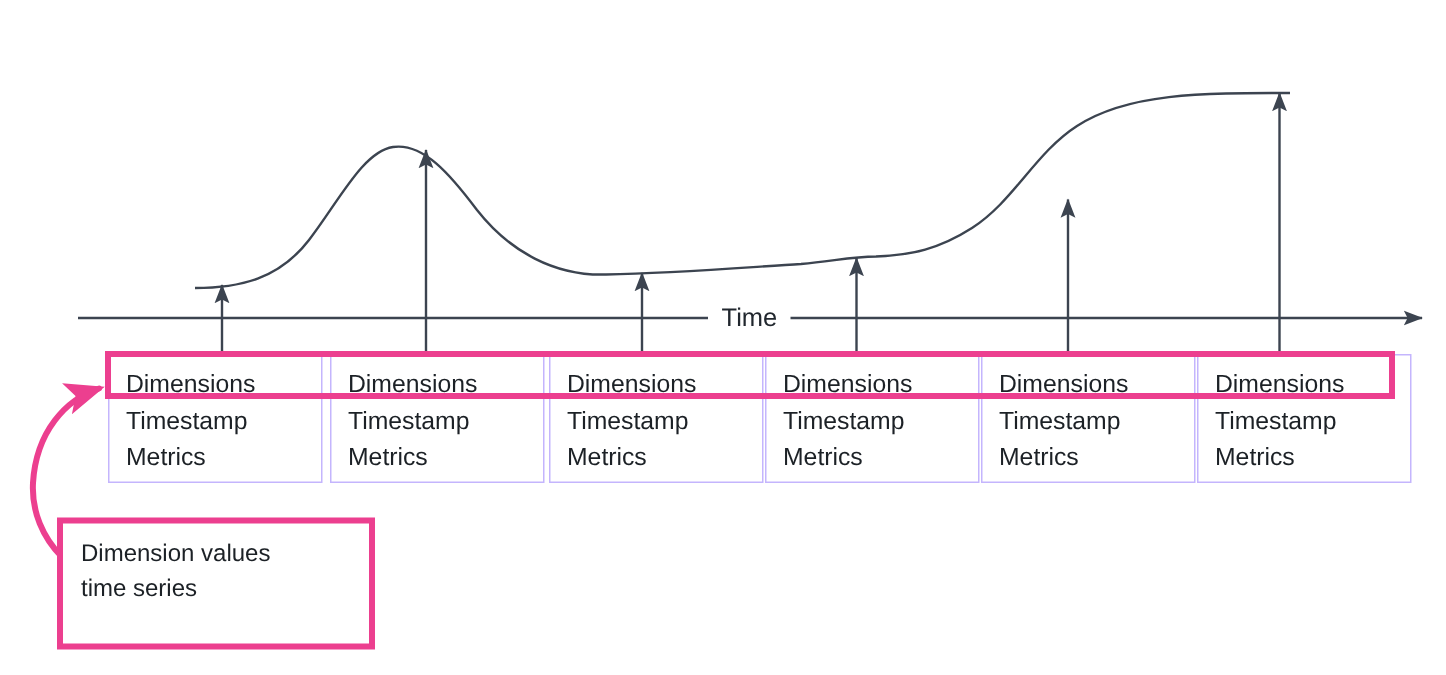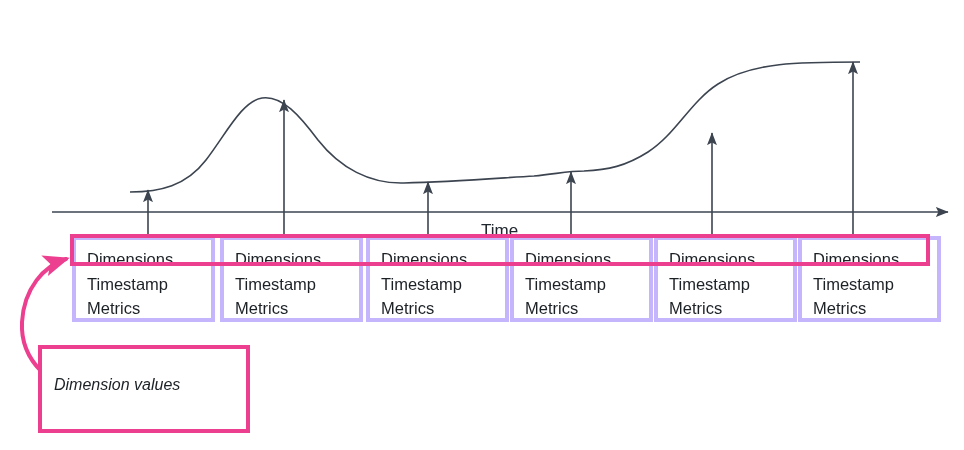--- a/index.html
+++ b/index.html
@@ -29,21 +29,21 @@
     font-size: 17px;
     color: #21272e;
     background: #ffffff;
     padding: 0 9px;
     line-height: 18px;
     white-space: nowrap;
   }
   .record-box {
     position: absolute;
     box-sizing: border-box;
-    border: 4px solid #c4b5fd;
+    border: 1px solid #c4b5fd;
     background: #ffffff;
     padding: 7px 11px 6px 11px;
     top: 236px;
     height: 86px;
   }
   .record-line {
     font-size: 16.5px;
     color: #1c2126;
     line-height: 24.5px;
     white-space: nowrap;
@@ -61,22 +61,21 @@
   }
   .callout-box {
     position: absolute;
     box-sizing: border-box;
     left: 38px;
     top: 345px;
     width: 212px;
     height: 88px;
     border: 4px solid #ec3f8f;
     background: #ffffff;
-    padding: 24px 12px;
-    font-style: italic;
+    padding: 9px 12px;
   }
   .callout-line {
     font-size: 16px;
     color: #1c2126;
     line-height: 23px;
     white-space: nowrap;
   }
 </style>
 </head>
 <body>
@@ -114,21 +113,21 @@
       <line x1="284" y1="236" x2="284" y2="100" stroke="#3c4450" stroke-width="1.6" marker-end="url(#arrowhead-dark)"></line>
       <line x1="428" y1="236" x2="428" y2="182" stroke="#3c4450" stroke-width="1.6" marker-end="url(#arrowhead-dark)"></line>
       <line x1="571" y1="236" x2="571" y2="172" stroke="#3c4450" stroke-width="1.6" marker-end="url(#arrowhead-dark)"></line>
       <line x1="712" y1="236" x2="712" y2="133" stroke="#3c4450" stroke-width="1.6" marker-end="url(#arrowhead-dark)"></line>
       <line x1="853" y1="236" x2="853" y2="62" stroke="#3c4450" stroke-width="1.6" marker-end="url(#arrowhead-dark)"></line>
     </g>
 
     <path d="M92,392 C 52,392 20,360 22,322 C 24,288 44,266 66,259" fill="none" stroke="#ec3f8f" stroke-width="4" stroke-linecap="round" marker-end="url(#arrowhead-pink)"></path>
   </svg>
 
-  <div class="axis-label" style="left:472px; top:203px;margin-top:19px;">Time</div>
+  <div class="axis-label" style="left:472px; top:203px;">Time</div>
 
   <div class="record-box" style="left:72px; width:143px;">
     <div class="record-line">Dimensions</div>
     <div class="record-line">Timestamp</div>
     <div class="record-line">Metrics</div>
   </div>
 
   <div class="record-box" style="left:220px; width:143px;">
     <div class="record-line">Dimensions</div>
     <div class="record-line">Timestamp</div>
@@ -156,15 +155,16 @@
   <div class="record-box" style="left:798px; width:143px;">
     <div class="record-line">Dimensions</div>
     <div class="record-line">Timestamp</div>
     <div class="record-line">Metrics</div>
   </div>
 
   <div class="highlight-rect"></div>
 
   <div class="callout-box">
     <div class="callout-line">Dimension values</div>
+    <div class="callout-line">time series</div>
   </div>
 
 </div>
 
 </body></html>

